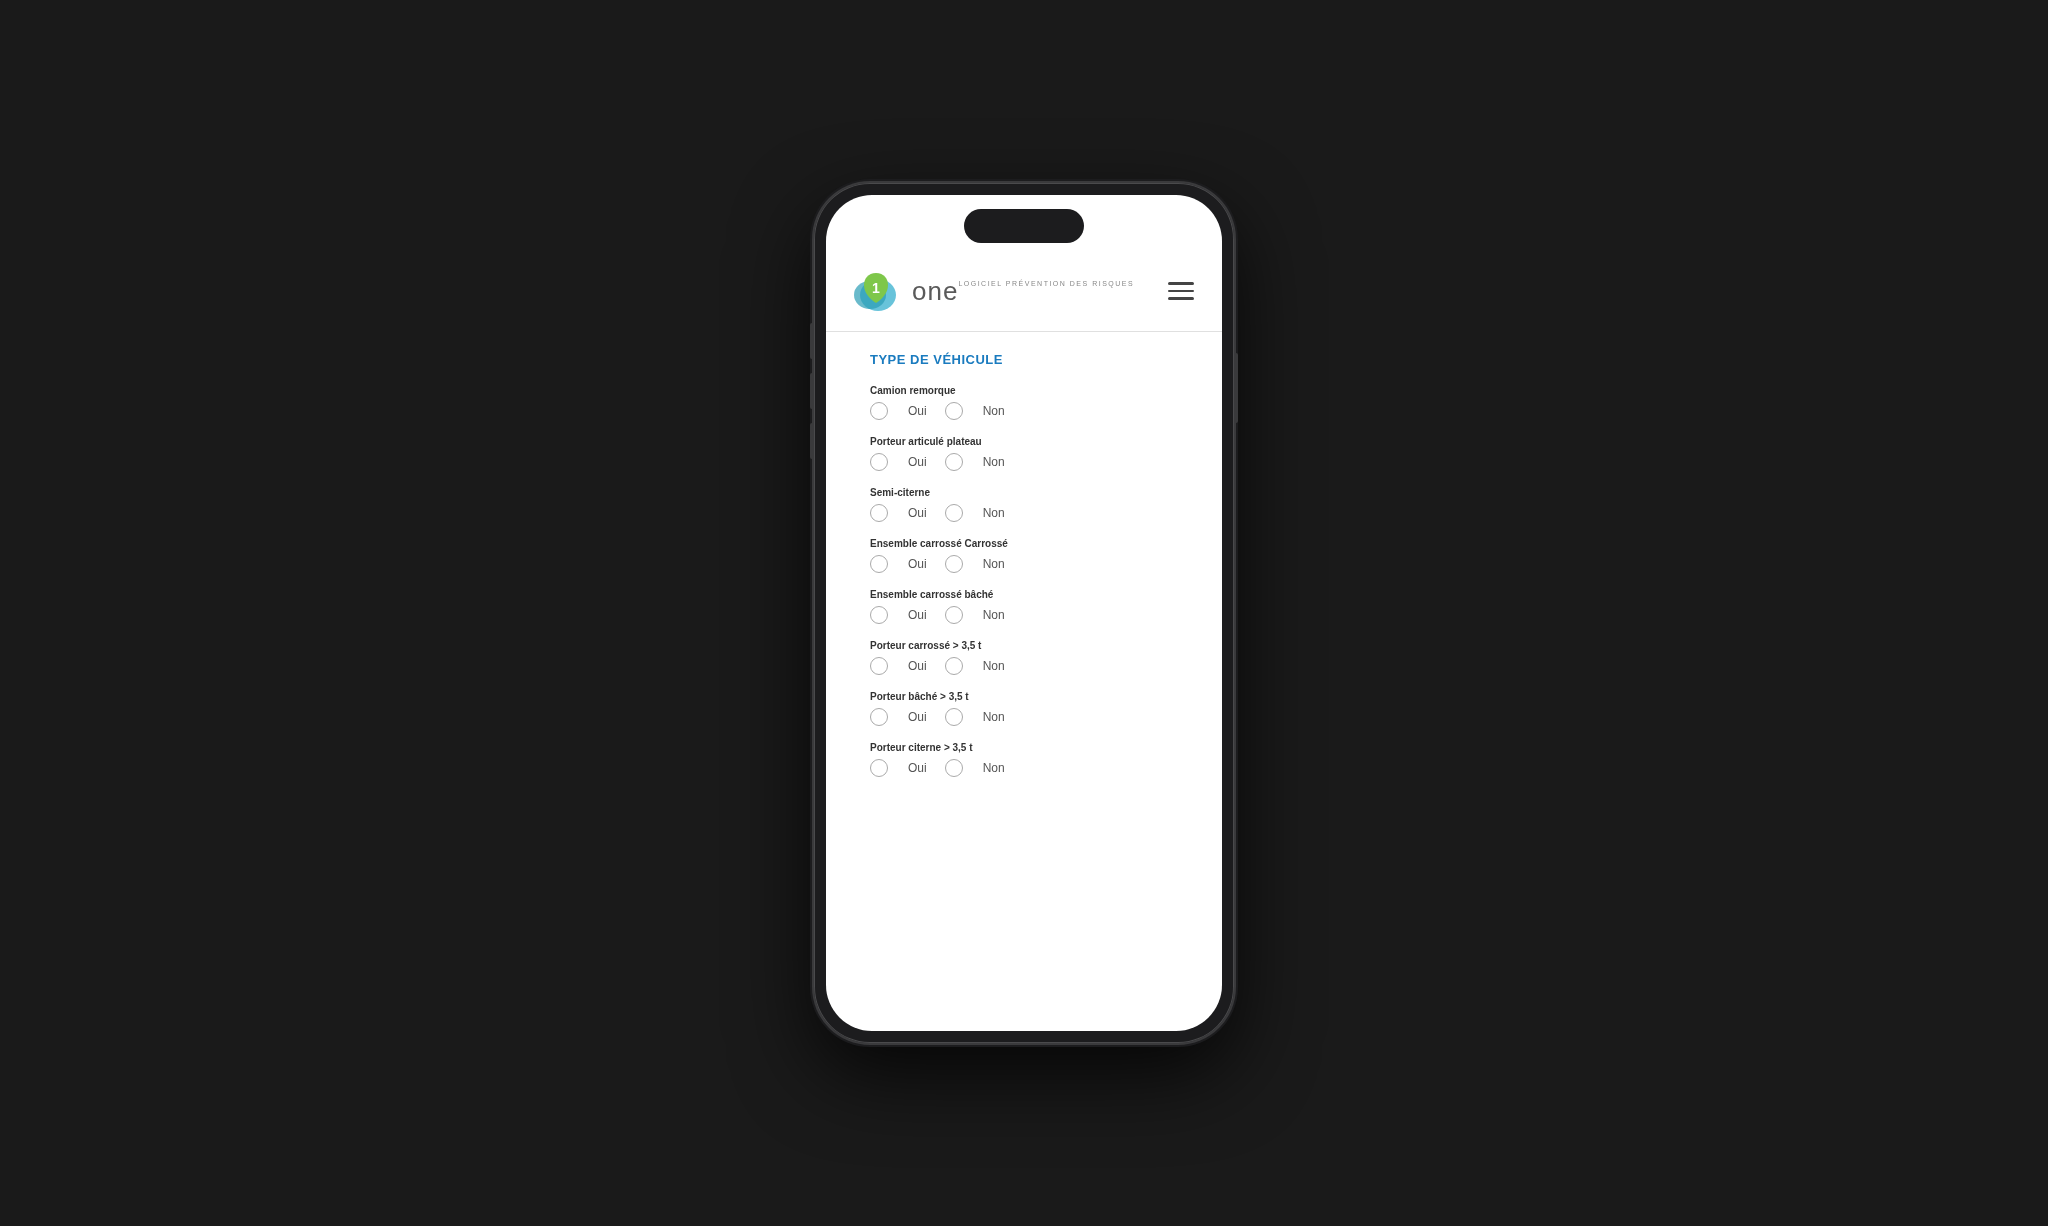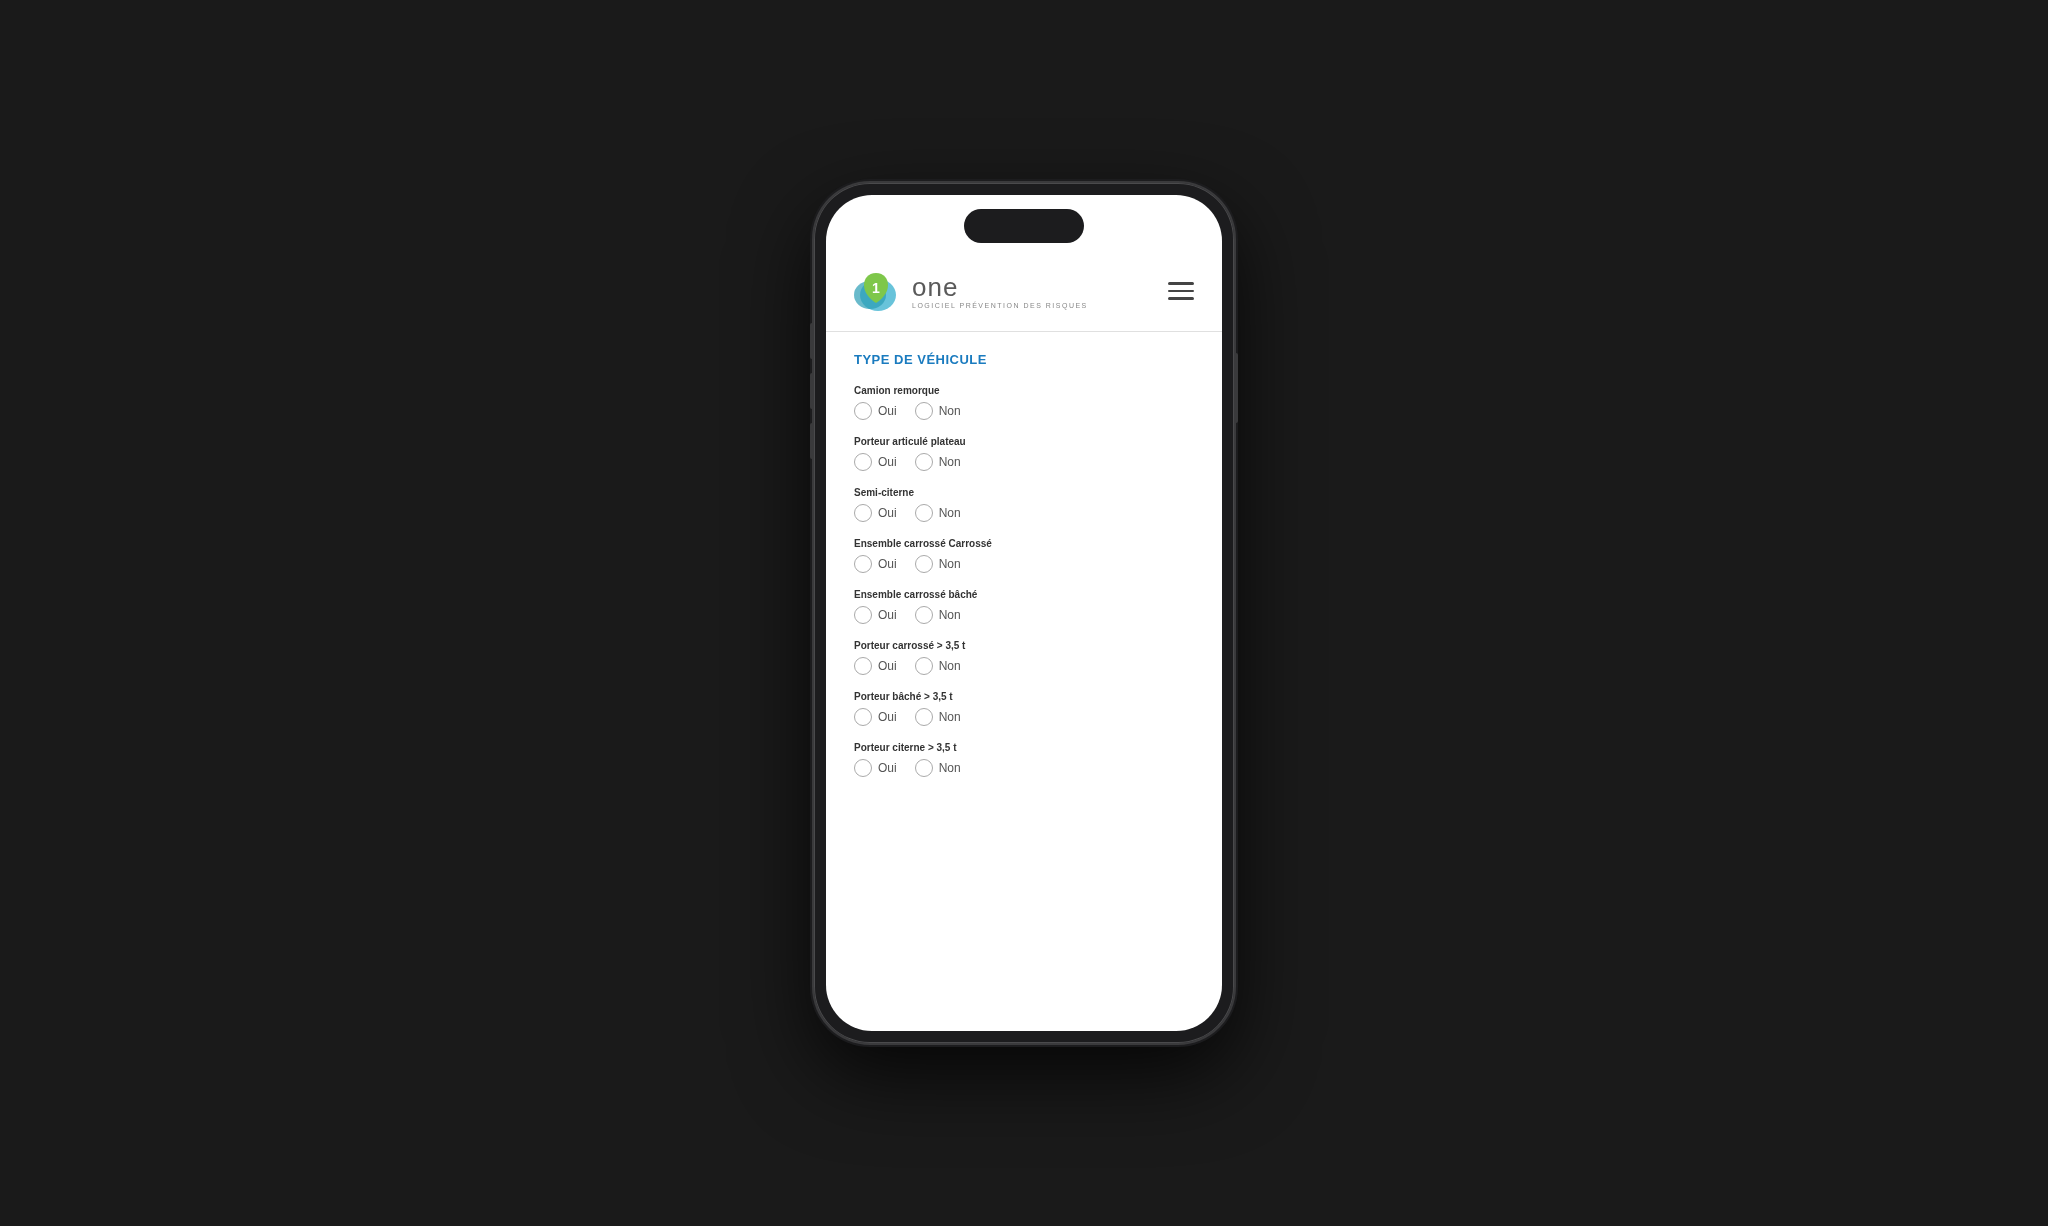--- a/index.html
+++ b/index.html
@@ -93,21 +93,21 @@
     }
 
     .logo-container {
       display: flex;
       align-items: center;
       gap: 10px;
     }
 
     .logo-text-block {
       display: flex;
-      flex-direction: column;
+      flex-direction: row;
       line-height: 1;
     }
 
     .logo-one {
       font-size: 26px;
       font-weight: 300;
       color: #5a5a5a;
       letter-spacing: 1px;
       text-transform: lowercase;
     }
@@ -130,21 +130,21 @@
 
     .hamburger-line {
       width: 26px;
       height: 2.5px;
       background: #444;
       border-radius: 2px;
     }
 
     
     .main-content {
-      padding: 20px 28px;
+      padding: 20px 44px;
     }
 
     .section-title {
       font-size: 13px;
       font-weight: 700;
       color: #1a7bbf;
       letter-spacing: 0.5px;
       margin-bottom: 18px;
       text-transform: uppercase;
     }
@@ -162,21 +162,21 @@
 
     .radio-group {
       display: flex;
       align-items: center;
       gap: 18px;
     }
 
     .radio-option {
       display: flex;
       align-items: center;
-      gap: 6px;
+      gap: 20px;
       cursor: pointer;
     }
 
     .radio-circle {
       width: 18px;
       height: 18px;
       border-radius: 50%;
       border: 1.5px solid #aaa;
       background: white;
       flex-shrink: 0;

